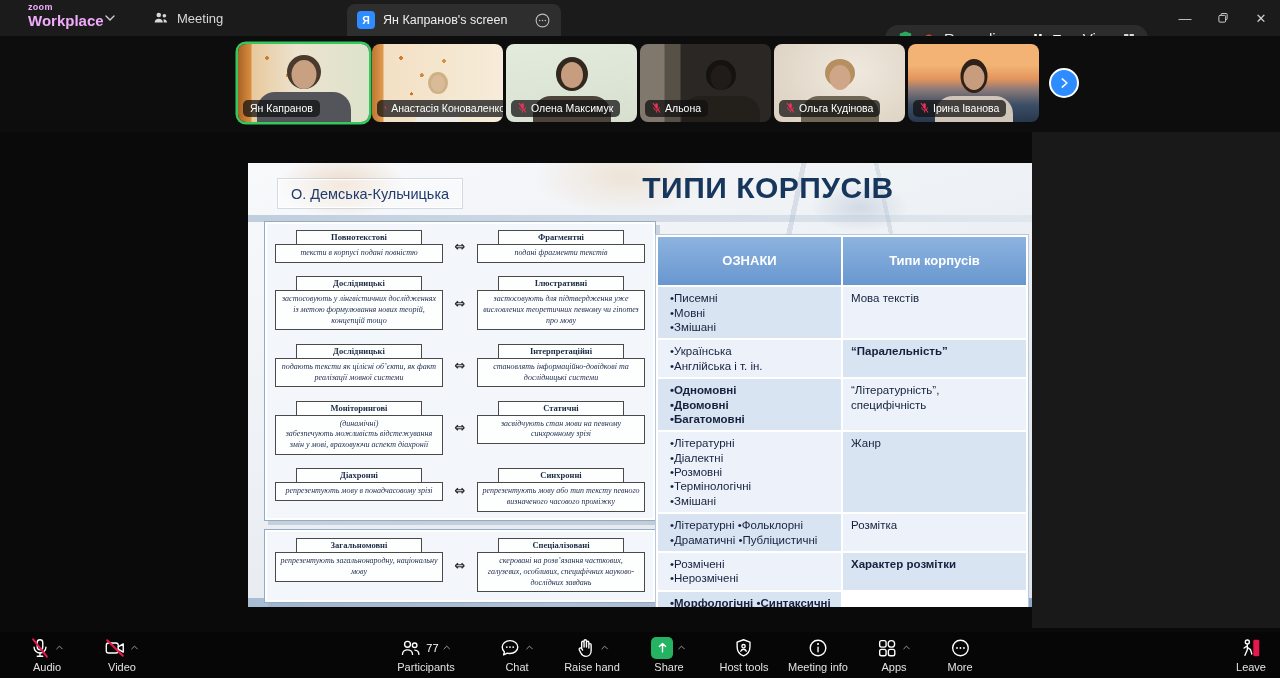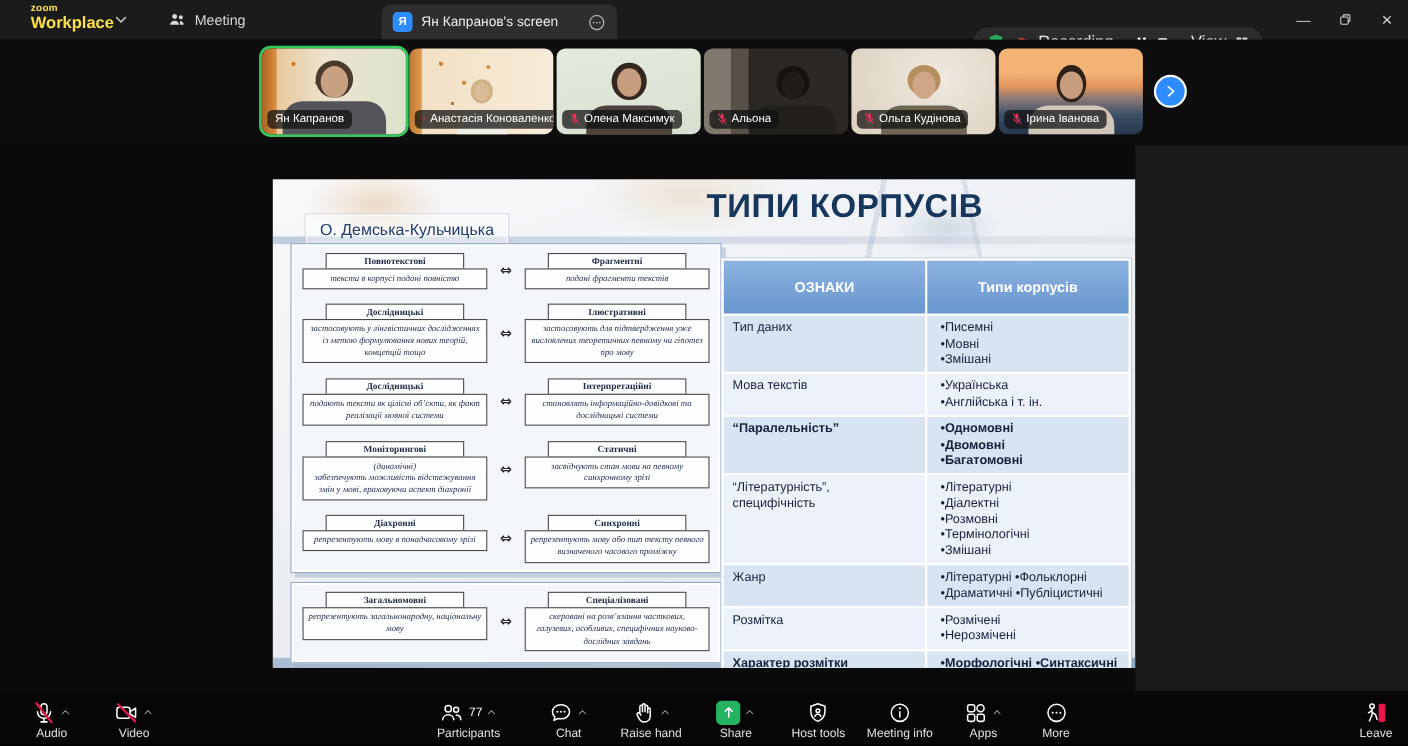--- a/index.html
+++ b/index.html
@@ -1,21 +1,21 @@
 <!DOCTYPE html>
 <html><head>
 <meta charset="utf-8">
 <style>
   html,body{margin:0;padding:0;background:#000;}
   .window{position:relative;width:1280px;height:678px;background:#000;overflow:hidden;
           font-family:"Liberation Sans",sans-serif;-webkit-font-smoothing:antialiased;}
 
   
   .titlebar{position:absolute;top:0;left:0;right:0;height:36px;background:#1b1b1b;}
-  .logo{position:absolute;left:28px;top:3px;color:#fde047;line-height:1;}
+  .logo{position:absolute;left:28px;top:3px;color:#f0abfc;line-height:1;}
   .logo-top{display:block;font-size:9px;font-weight:bold;letter-spacing:.3px;}
   .logo-bottom{display:block;font-size:15px;font-weight:bold;margin-top:1px;}
   .logo-chev{position:absolute;left:102px;top:10px;width:16px;height:16px;}
   .tab-meeting{position:absolute;left:152px;top:0;height:36px;display:flex;align-items:center;gap:7px;color:#d8d8d8;font-size:13px;}
   .tab-screen{position:absolute;left:347px;top:4px;width:214px;height:32px;background:#2e2e2e;border-radius:8px 8px 0 0;
               display:flex;align-items:center;gap:8px;padding:0 10px;box-sizing:border-box;color:#ececec;font-size:12.5px;}
   .tab-avatar{width:18px;height:18px;border-radius:4px;background:#2d8cff;color:#fff;font-size:10.5px;font-weight:bold;
               display:flex;align-items:center;justify-content:center;flex:0 0 auto;}
   .tab-label{flex:1;white-space:nowrap;overflow:hidden;}
   .rec-pill{position:absolute;right:132px;top:5px;height:27px;border-radius:14px;background:#2c2c2c;
@@ -72,21 +72,21 @@
     radial-gradient(130px 55px at 48% 3%,rgba(220,165,95,.22),transparent 70%),
     radial-gradient(70px 35px at 78% 10%,rgba(185,198,214,.55),transparent 70%),
     linear-gradient(102deg,transparent 0 63%,rgba(150,168,190,.28) 63% 63.6%,transparent 63.6% 100%),
     linear-gradient(78deg,transparent 0 82%,rgba(150,168,190,.25) 82% 82.5%,transparent 82.5%);}
   .hdr-band{position:absolute;top:52px;left:0;right:0;height:7px;
             background:linear-gradient(90deg,rgba(138,163,193,.5),rgba(190,205,220,.25));}
   .foot-band{position:absolute;bottom:0;left:0;right:0;height:9px;
              background:linear-gradient(90deg,#a8bdd4,#c7d4e2 40%,#8fa9c4);}
   .author{position:absolute;left:30px;top:16px;width:182px;height:27px;background:rgba(255,255,255,.4);
           border:1px solid rgba(255,255,255,.95);box-shadow:0 0 0 1px rgba(160,175,195,.4);
-          display:flex;align-items:center;justify-content:center;color:#1f3b6e;font-size:14.5px;margin-top:16px;}
+          display:flex;align-items:center;justify-content:center;color:#1f3b6e;font-size:14.5px;}
   .stitle{position:absolute;left:310px;top:8px;width:420px;text-align:center;
           font-size:30px;font-weight:bold;color:#16365c;letter-spacing:.5px;}
 
   .fpanel{position:absolute;left:16px;top:58px;width:392px;height:300px;box-sizing:border-box;
           background:#f3f7fb;border:1px solid #93abc6;box-shadow:4px 4px 0 rgba(150,170,195,.45),inset 0 0 0 2px #fff;
           padding:8px 10px;display:flex;flex-direction:column;justify-content:space-between;}
   .fpanel2{top:366px;height:74px;justify-content:flex-start;}
   .frow{display:flex;align-items:flex-start;gap:6px;}
   .fitem{flex:1;min-width:0;}
   .ft{width:72%;margin:0 auto;border:1px solid #4a4a4a;background:#fdfefe;text-align:center;
@@ -369,21 +369,20 @@
               <div class="ft">Спеціалізовані</div>
               <div class="fd">скеровані на розв’язання часткових, галузевих, особливих, специфічних науково-дослідних завдань</div>
             </div>
         </div>
       </div>
 
       <div class="ptable">
         <div class="tc th">ОЗНАКИ</div>
         <div class="tc th">Типи корпусів</div>
 
-        <div class="tc rA">Тип даних</div>
         <div class="tc rA val">•Писемні
 •Мовні
 •Змішані</div>
 
         <div class="tc rB">Мова текстів</div>
         <div class="tc rB val">•Українська
 •Англійська і т. ін.</div>
 
         <div class="tc rA b">“Паралельність”</div>
         <div class="tc rA val b">•Одномовні

